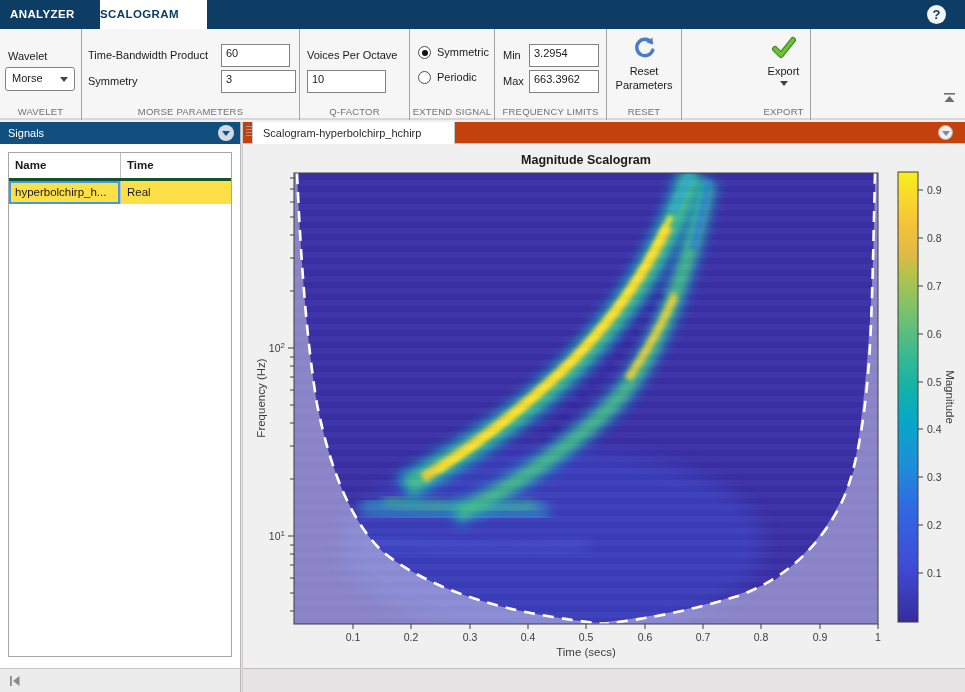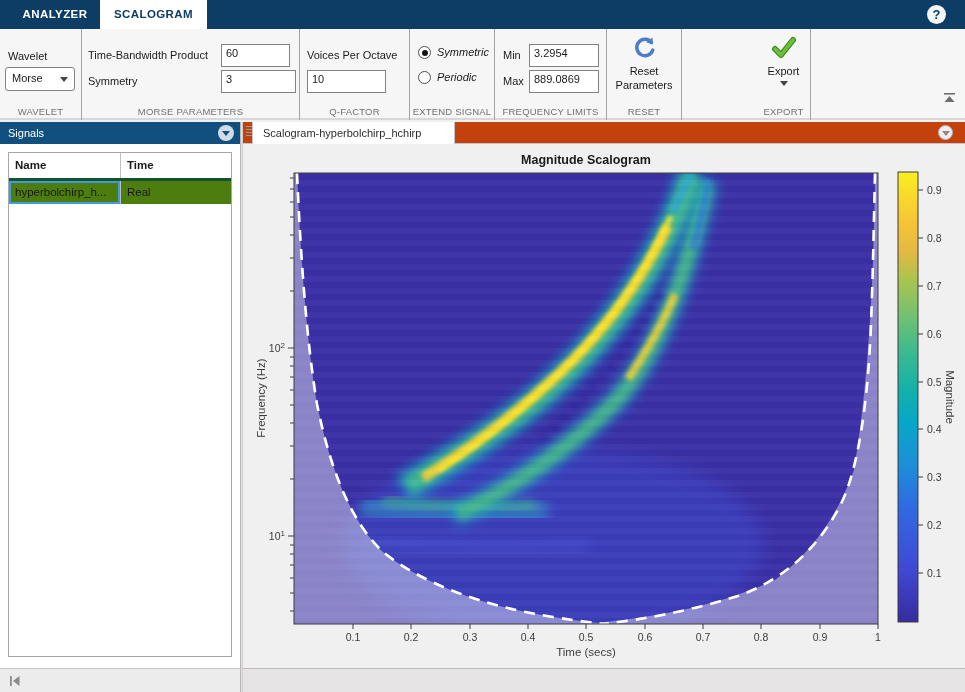--- a/index.html
+++ b/index.html
@@ -2,21 +2,21 @@
 <html><head>
 <meta charset="utf-8">
 <style>
   * { margin:0; padding:0; box-sizing:border-box; }
   html,body { width:965px; height:692px; overflow:hidden;
     font-family:"Liberation Sans", sans-serif; background:#f0f0f0; }
   #app { position:relative; width:965px; height:692px; background:#f0f0f0; }
 
   
   .titlebar { position:absolute; left:0; top:0; width:965px; height:29px; background:#0d3c64; }
-  .app-tab { position:absolute; top:0; height:29px; line-height:29px; text-align:center;
+  .app-tab { position:absolute; top:0; height:29px; line-height:29px; 
     font-size:11.5px; font-weight:bold; letter-spacing:.4px; color:#fff; cursor:default; }
   .app-tab.analyzer { left:10px; width:90px; }
   .app-tab.active { background:#ffffff; color:#0d3c64; }
   .app-tab.scalogram { left:100px; width:107px; }
   .help-btn { position:absolute; top:5px; left:927px; width:19px; height:19px; border-radius:50%;
     background:#f4f6f8; color:#0d3c64; font-weight:bold; font-size:13px; text-align:center; line-height:19px; }
 
   
   .toolbar { position:absolute; left:0; top:29px; width:965px; height:91px; background:#f6f6f6;
     border-bottom:2px solid #d9d7d8; }
@@ -24,21 +24,21 @@
   .tsection .sec-label { position:absolute; bottom:3px; left:0; right:0; text-align:center;
     font-size:9.5px; color:#717171; letter-spacing:.2px; white-space:nowrap; }
   .tlabel { position:absolute; font-size:11px; color:#1a1a1a; white-space:nowrap; }
   .tinput { position:absolute; height:23px; border:1px solid #828282; background:#fff;
     font-size:11px; color:#1a1a1a; padding:2px 4px; font-family:"Liberation Sans",sans-serif; }
   .dropdown { position:absolute; height:24px; border:1px solid #828282; border-radius:3px;
     background:#fff; font-size:11px; color:#1a1a1a; }
   .dropdown .dd-text { position:absolute; left:6px; top:4px; }
   .dropdown .dd-caret { position:absolute; right:6px; top:9px; width:0; height:0;
     border-left:4px solid transparent; border-right:4px solid transparent; border-top:5px solid #444; }
-  .radio-row { position:absolute; left:8px; height:15px;font-style:italic; }
+  .radio-row { position:absolute; left:8px; height:15px; }
   .radio-circle { position:absolute; left:0; top:0; width:13px; height:13px; border-radius:50%;
     border:1px solid #4f4f4f; background:#fff; }
   .radio-row .dot { display:none; position:absolute; left:3.5px; top:3.5px; width:6px; height:6px;
     border-radius:50%; background:#141414; }
   .radio-row.checked .dot { display:block; }
   .radio-row .radio-label { position:absolute; left:19px; top:0; font-size:11px; color:#1a1a1a; white-space:nowrap; }
   .big-btn { position:absolute; left:0; top:4px; width:100%; text-align:center; }
   .big-btn .btn-line { font-size:11px; color:#1a1a1a; line-height:14px; }
   .big-btn.disabled .btn-line { color:#bdbdbd; }
   .btn-icon { display:block; margin:2px auto 3px auto; }
@@ -57,21 +57,21 @@
   .signals-menu-btn { right:6px; top:3px; width:16px; height:16px; background:#cfdce8; }
   .signals-menu-btn .tri { left:4px; top:6px; border-top:5px solid #11507e; }
   .sig-table { position:absolute; left:8px; top:30px; width:224px; height:505px;
     border:1px solid #a6a6a6; background:#fff; }
   .sig-row { display:flex; width:100%; }
   .sig-cell { font-size:11.5px; color:#1a1a1a; padding:0 0 0 6px; overflow:hidden; white-space:nowrap; }
   .sig-head .sig-cell { font-weight:bold; height:25px; line-height:25px; }
   .sig-head { border-bottom:3px solid #14532d; }
   .col-name { width:112px; border-right:1px solid #c0c0c0; }
   .col-type { flex:1; }
-  .sig-data { background:#4d7c0f; }
+  .sig-data { background:#fde047; }
   .sig-data .sig-cell { height:23px; line-height:23px; }
   .sig-data .col-name { box-shadow: inset 0 0 0 2px #3f9bdc; }
 
   
   .v-splitter { position:absolute; left:240px; top:122px; width:3px; height:570px;
     background:#e3e1e2; border-left:1px solid #b9b7b8; border-right:1px solid #cfcdce; }
 
   
   .doc-tabbar { position:absolute; left:243px; top:122px; width:722px; height:22px;
     background:#c2410c; border-bottom:1px solid #c6c4c5; }
@@ -142,21 +142,21 @@
         <span class="radio-circle"></span>
         <span class="radio-label">Periodic</span>
       </div>
       <div class="sec-label">EXTEND SIGNAL</div>
     </div>
 
     <div class="tsection" style="left:495px;width:112px;">
       <div class="tlabel" style="left:8px;top:20px;">Min</div>
       <div class="tinput" style="left:34px;top:15px;width:70px;">3.2954</div>
       <div class="tlabel" style="left:8px;top:46px;">Max</div>
-      <div class="tinput" style="left:34px;top:41px;width:70px;">889.0869</div>
+      <div class="tinput" style="left:34px;top:41px;width:70px;">663.3962</div>
       <div class="sec-label">FREQUENCY LIMITS</div>
     </div>
 
     <div class="tsection" style="left:607px;width:75px;">
       <div class="big-btn">
         <svg class="btn-icon" width="26" height="26" viewBox="0 0 26 26">
           <path d="M20.5 7.5 A 8.2 8.2 0 1 0 21.8 15" fill="none" stroke="#4a7cc9" stroke-width="3.4" stroke-linecap="round"></path>
           <path d="M21.5 2.5 L21.8 9.6 L15.2 7.2 Z" fill="#4a7cc9"></path>
         </svg>
         <div class="btn-line">Reset</div>

